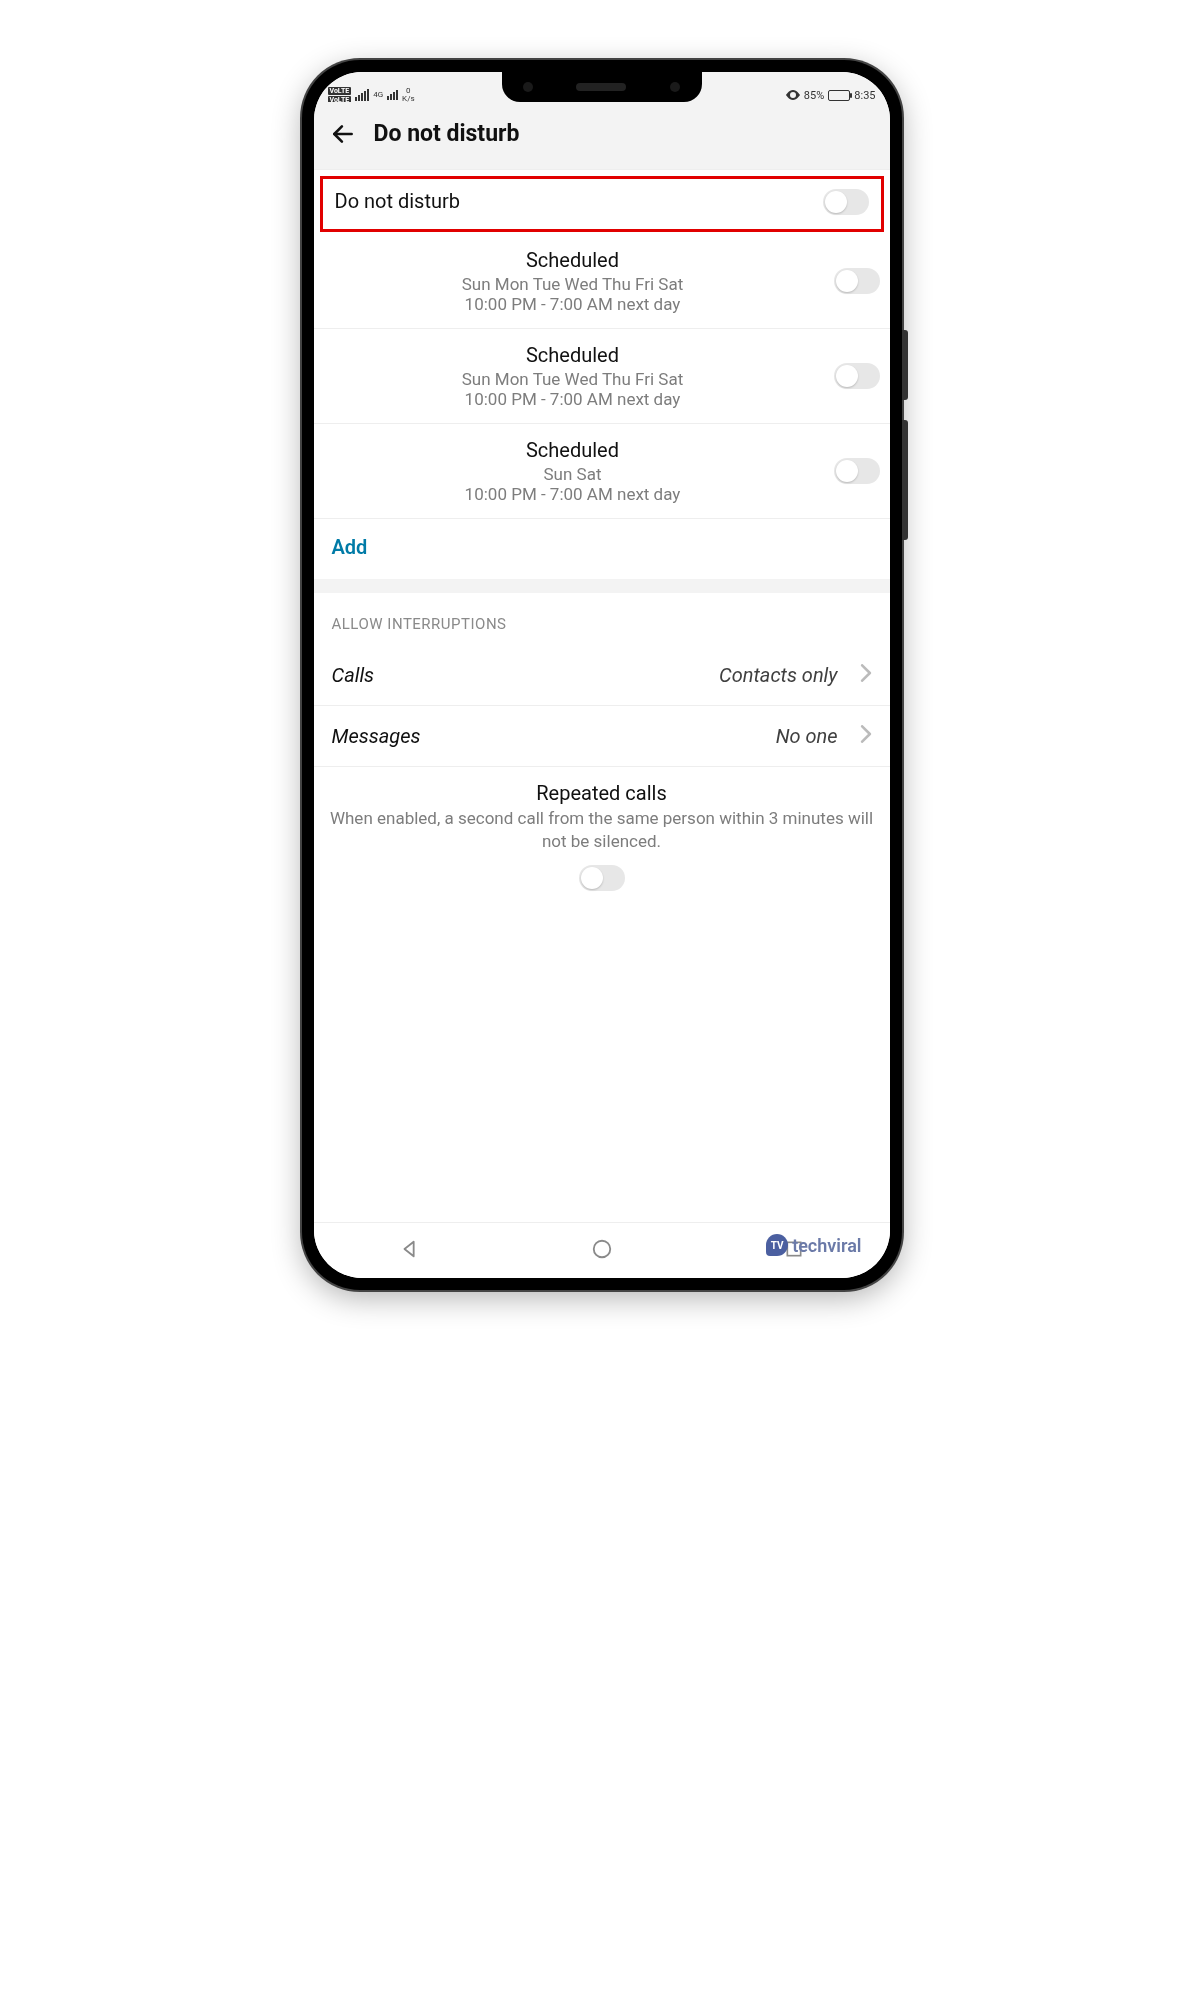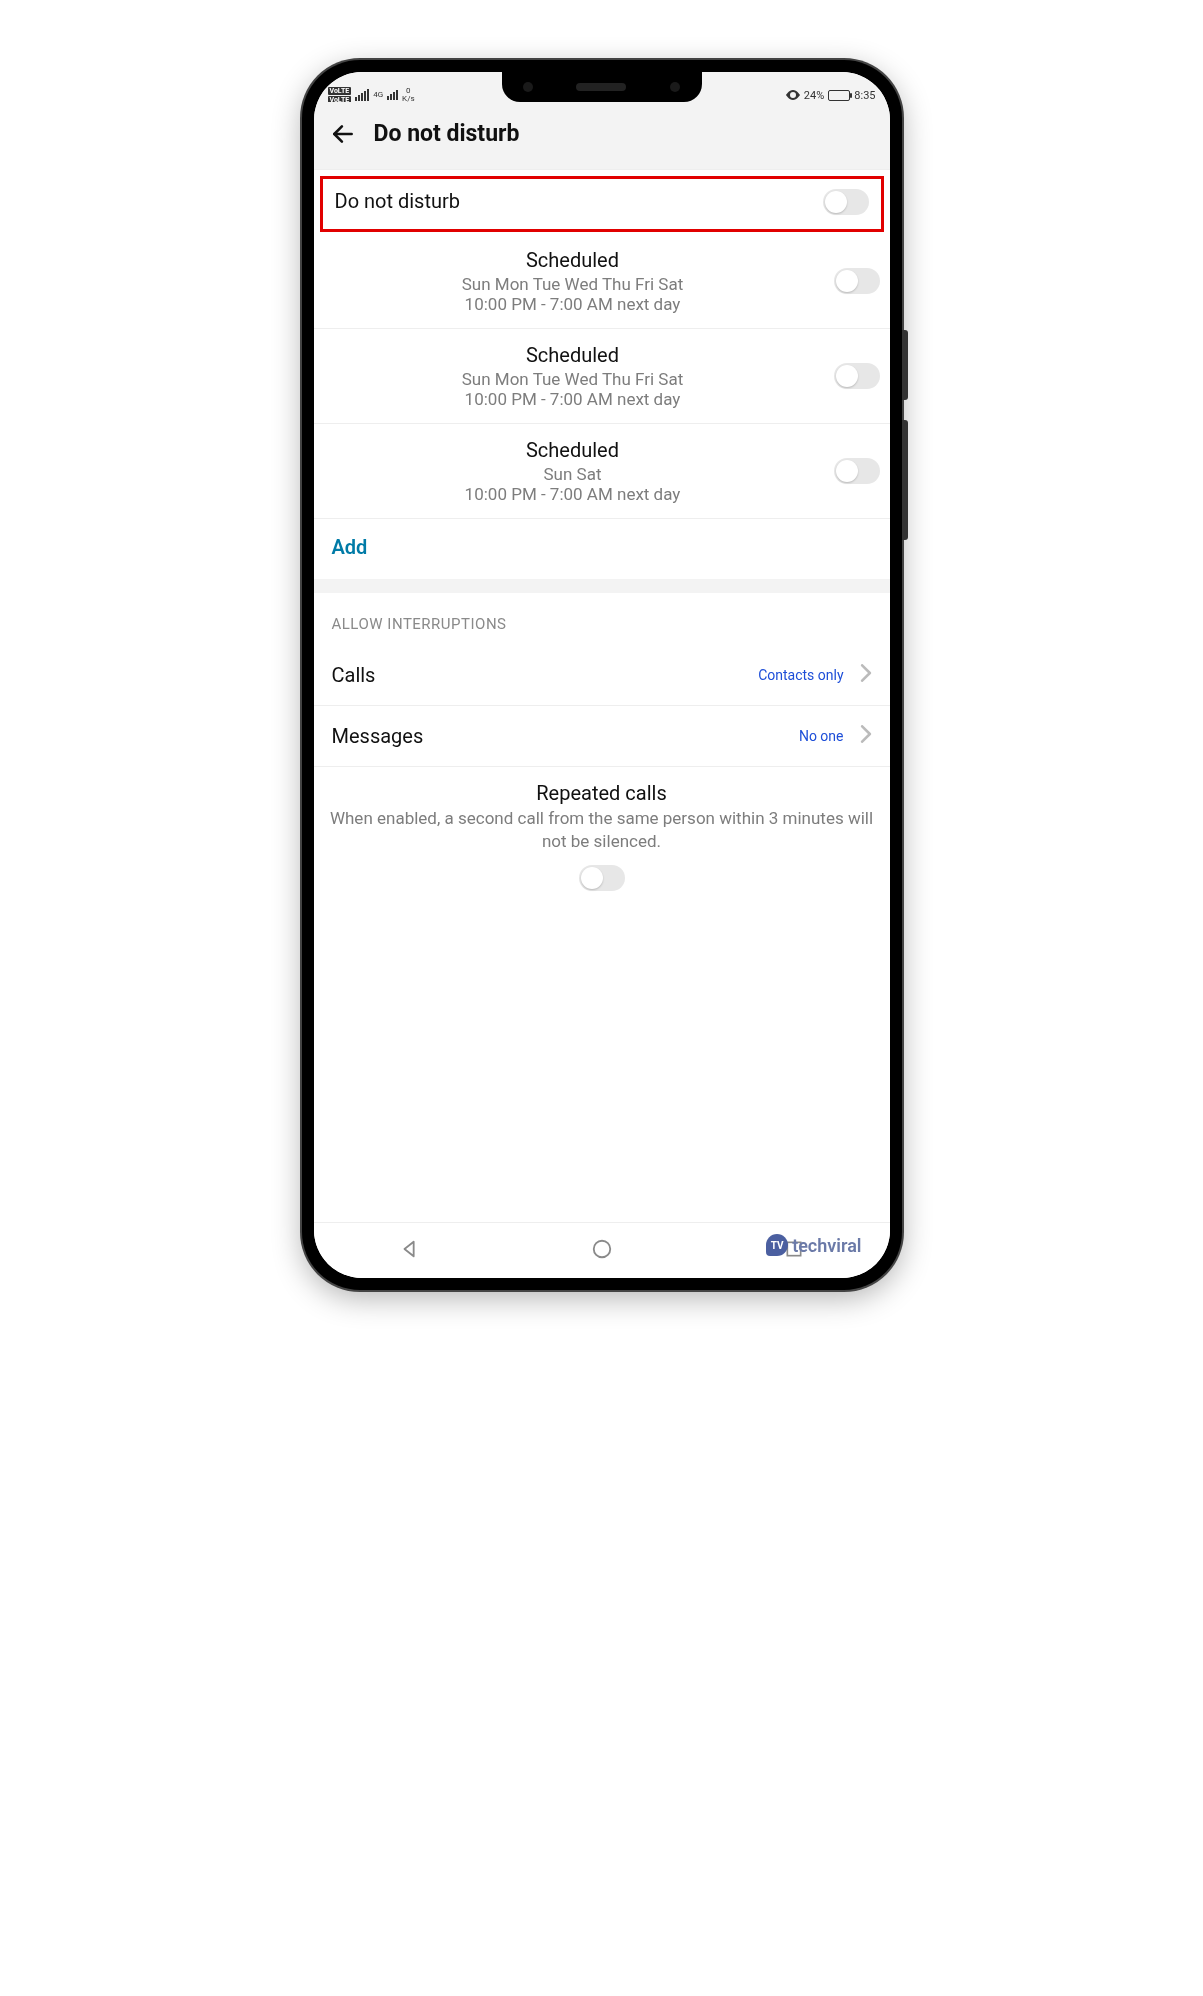--- a/index.html
+++ b/index.html
@@ -135,23 +135,24 @@
   .section-gap { height:14px; background:#f3f3f3; }
   .section-header {
     padding: 22px 18px 12px 18px;
     font-size: 15px; color:#8a8a8a; letter-spacing: 0.5px;
   }
 
   .nav-row {
     display:flex; align-items:center;
     padding: 18px 18px;
     border-bottom:1px solid #eee;
+    font-style:italic;
   }
   .nav-row .row-title { flex:1; margin:0; }
-  .nav-value { font-size:14px; color:#1d4ed8; margin-right:16px; }
+  .nav-value { font-size:20px; color:#404040; margin-right:22px; }
   .chevron { color:#bbb; }
 
   
   .navbar {
     height: 56px;
     display:flex; justify-content:space-around; align-items:center;
     border-top:1px solid #eee;
     background:#fff;
   }
   .nav-icon { color:#8a8a8a; }
@@ -203,21 +204,21 @@
           <span class="net-label">0</span>
           <span class="net-label">K/s</span>
         </span>
       </div>
       <div class="status-right">
         <span class="eye-icon">
           <svg width="14" height="10" viewBox="0 0 14 10">
               <path d="M7 0C3 0 0 5 0 5s3 5 7 5 7-5 7-5-3-5-7-5zm0 8a3 3 0 110-6 3 3 0 010 6z" fill="#333"></path>
             </svg>
         </span>
-        <span>24%</span>
+        <span>85%</span>
         <span class="battery-icon"><span class="battery-fill"></span></span>
         <span>8:35</span>
       </div>
     </div>
 
     <div class="app-header">
       <span class="back-arrow">
         <svg width="26" height="26" viewBox="0 0 24 24" fill="none" stroke="#111" stroke-width="2.4" stroke-linecap="round" stroke-linejoin="round">
             <line x1="20" y1="12" x2="4" y2="12"></line>
             <polyline points="11 5 4 12 11 19"></polyline>

